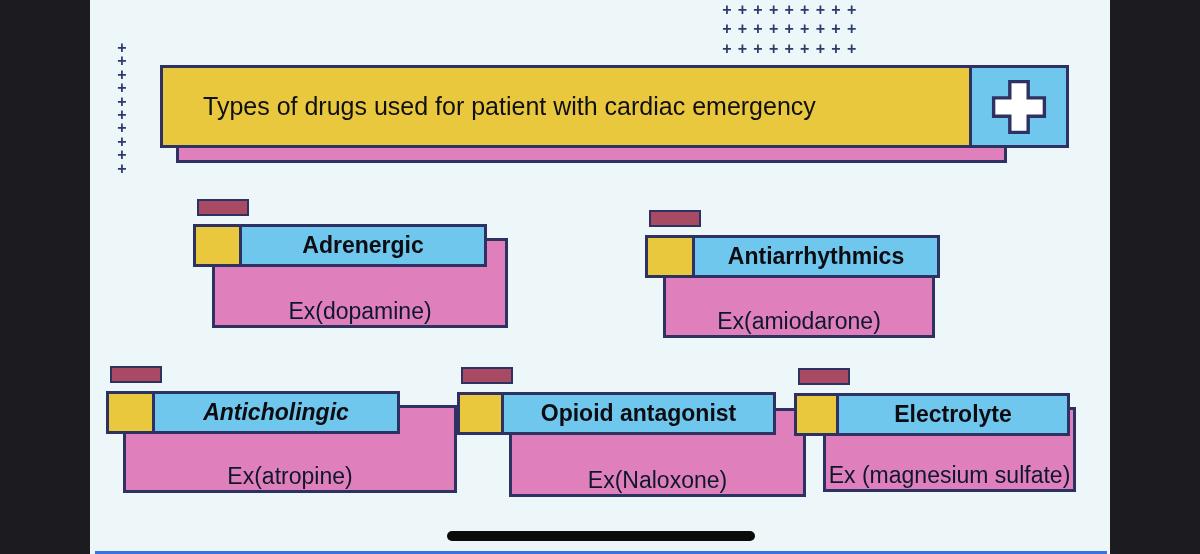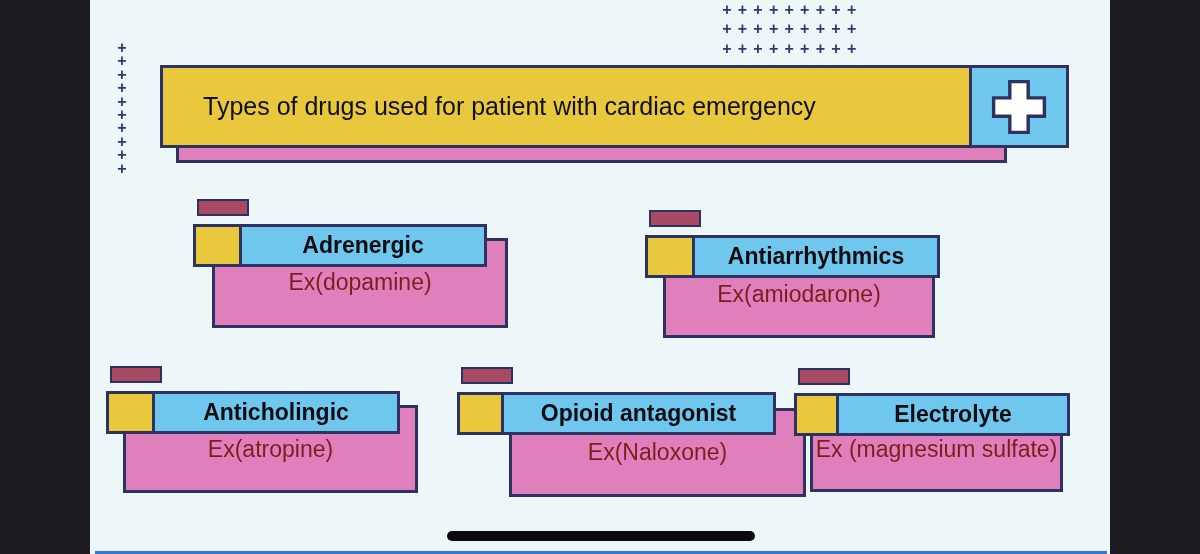--- a/index.html
+++ b/index.html
@@ -28,22 +28,22 @@
   
   .card{position:absolute;z-index:3;}
   .card-tab{position:absolute;left:4px;top:-25px;width:52px;height:17px;background:#a84a63;
             border:2px solid #2e3263;box-sizing:border-box;z-index:1;}
   .card-header{position:absolute;left:0;top:0;height:43px;display:flex;z-index:3;}
   .card-yellow{background:#e9c83e;border:3px solid #2e3263;box-sizing:border-box;}
   .card-blue{background:#6fc7ee;border:3px solid #2e3263;border-left:none;box-sizing:border-box;
              display:flex;align-items:center;justify-content:center;
              font-weight:bold;font-size:23px;color:#0c0c12;white-space:nowrap;}
   .card-body{position:absolute;background:#df80bd;border:3px solid #2e3263;box-sizing:border-box;
-             display:flex;align-items:flex-start;justify-content:center;
-             font-size:23px;color:#7f1d1d;z-index:2;white-space:nowrap;}
+             display:flex;align-items:flex-end;justify-content:center;
+             font-size:23px;color:#0f172a;z-index:2;white-space:nowrap;}
 
   
   .home-indicator{position:absolute;left:447px;top:531px;width:308px;height:10px;border-radius:5px;
                   background:#0b0b0b;z-index:4;}
   .bottom-accent{position:absolute;left:95px;top:551px;width:1012px;height:3px;background:#3575e3;z-index:4;}
 </style>
 </head>
 <body>
 
 <div class="screen">
@@ -100,47 +100,47 @@
     <div class="card-header">
       <div class="card-yellow" style="width:50px;"></div>
       <div class="card-blue" style="width:245px;">
         <span>Antiarrhythmics</span>
       </div>
     </div>
   </div>
 
   <div class="card" style="left:106px;top:391px;">
     <div class="card-tab"></div>
-    <div class="card-body" style="left:17px;top:14px;width:295px;height:88px;padding-top:28px;">
+    <div class="card-body" style="left:17px;top:14px;width:334px;height:88px;padding-top:28px;">
       <span>Ex(atropine)</span>
     </div>
     <div class="card-header">
       <div class="card-yellow" style="width:49px;"></div>
-      <div class="card-blue" style="width:245px;">
+      <div class="card-blue" style="width:245px;font-style:italic;">
         <span>Anticholingic</span>
       </div>
     </div>
   </div>
 
   <div class="card" style="left:457px;top:392px;">
     <div class="card-tab"></div>
     <div class="card-body" style="left:16px;top:16px;width:297px;height:89px;padding-top:28px;margin-left:36px;">
       <span>Ex(Naloxone)</span>
     </div>
     <div class="card-header">
       <div class="card-yellow" style="width:47px;"></div>
       <div class="card-blue" style="width:272px;">
         <span>Opioid antagonist</span>
       </div>
     </div>
   </div>
 
   <div class="card" style="left:794px;top:393px;">
     <div class="card-tab"></div>
-    <div class="card-body" style="left:16px;top:14px;width:253px;height:85px;padding-top:26px;">
+    <div class="card-body" style="left:29px;top:14px;width:253px;height:85px;padding-top:26px;">
       <span>Ex (magnesium sulfate)</span>
     </div>
     <div class="card-header">
       <div class="card-yellow" style="width:45px;"></div>
       <div class="card-blue" style="width:231px;">
         <span>Electrolyte</span>
       </div>
     </div>
   </div>
 

